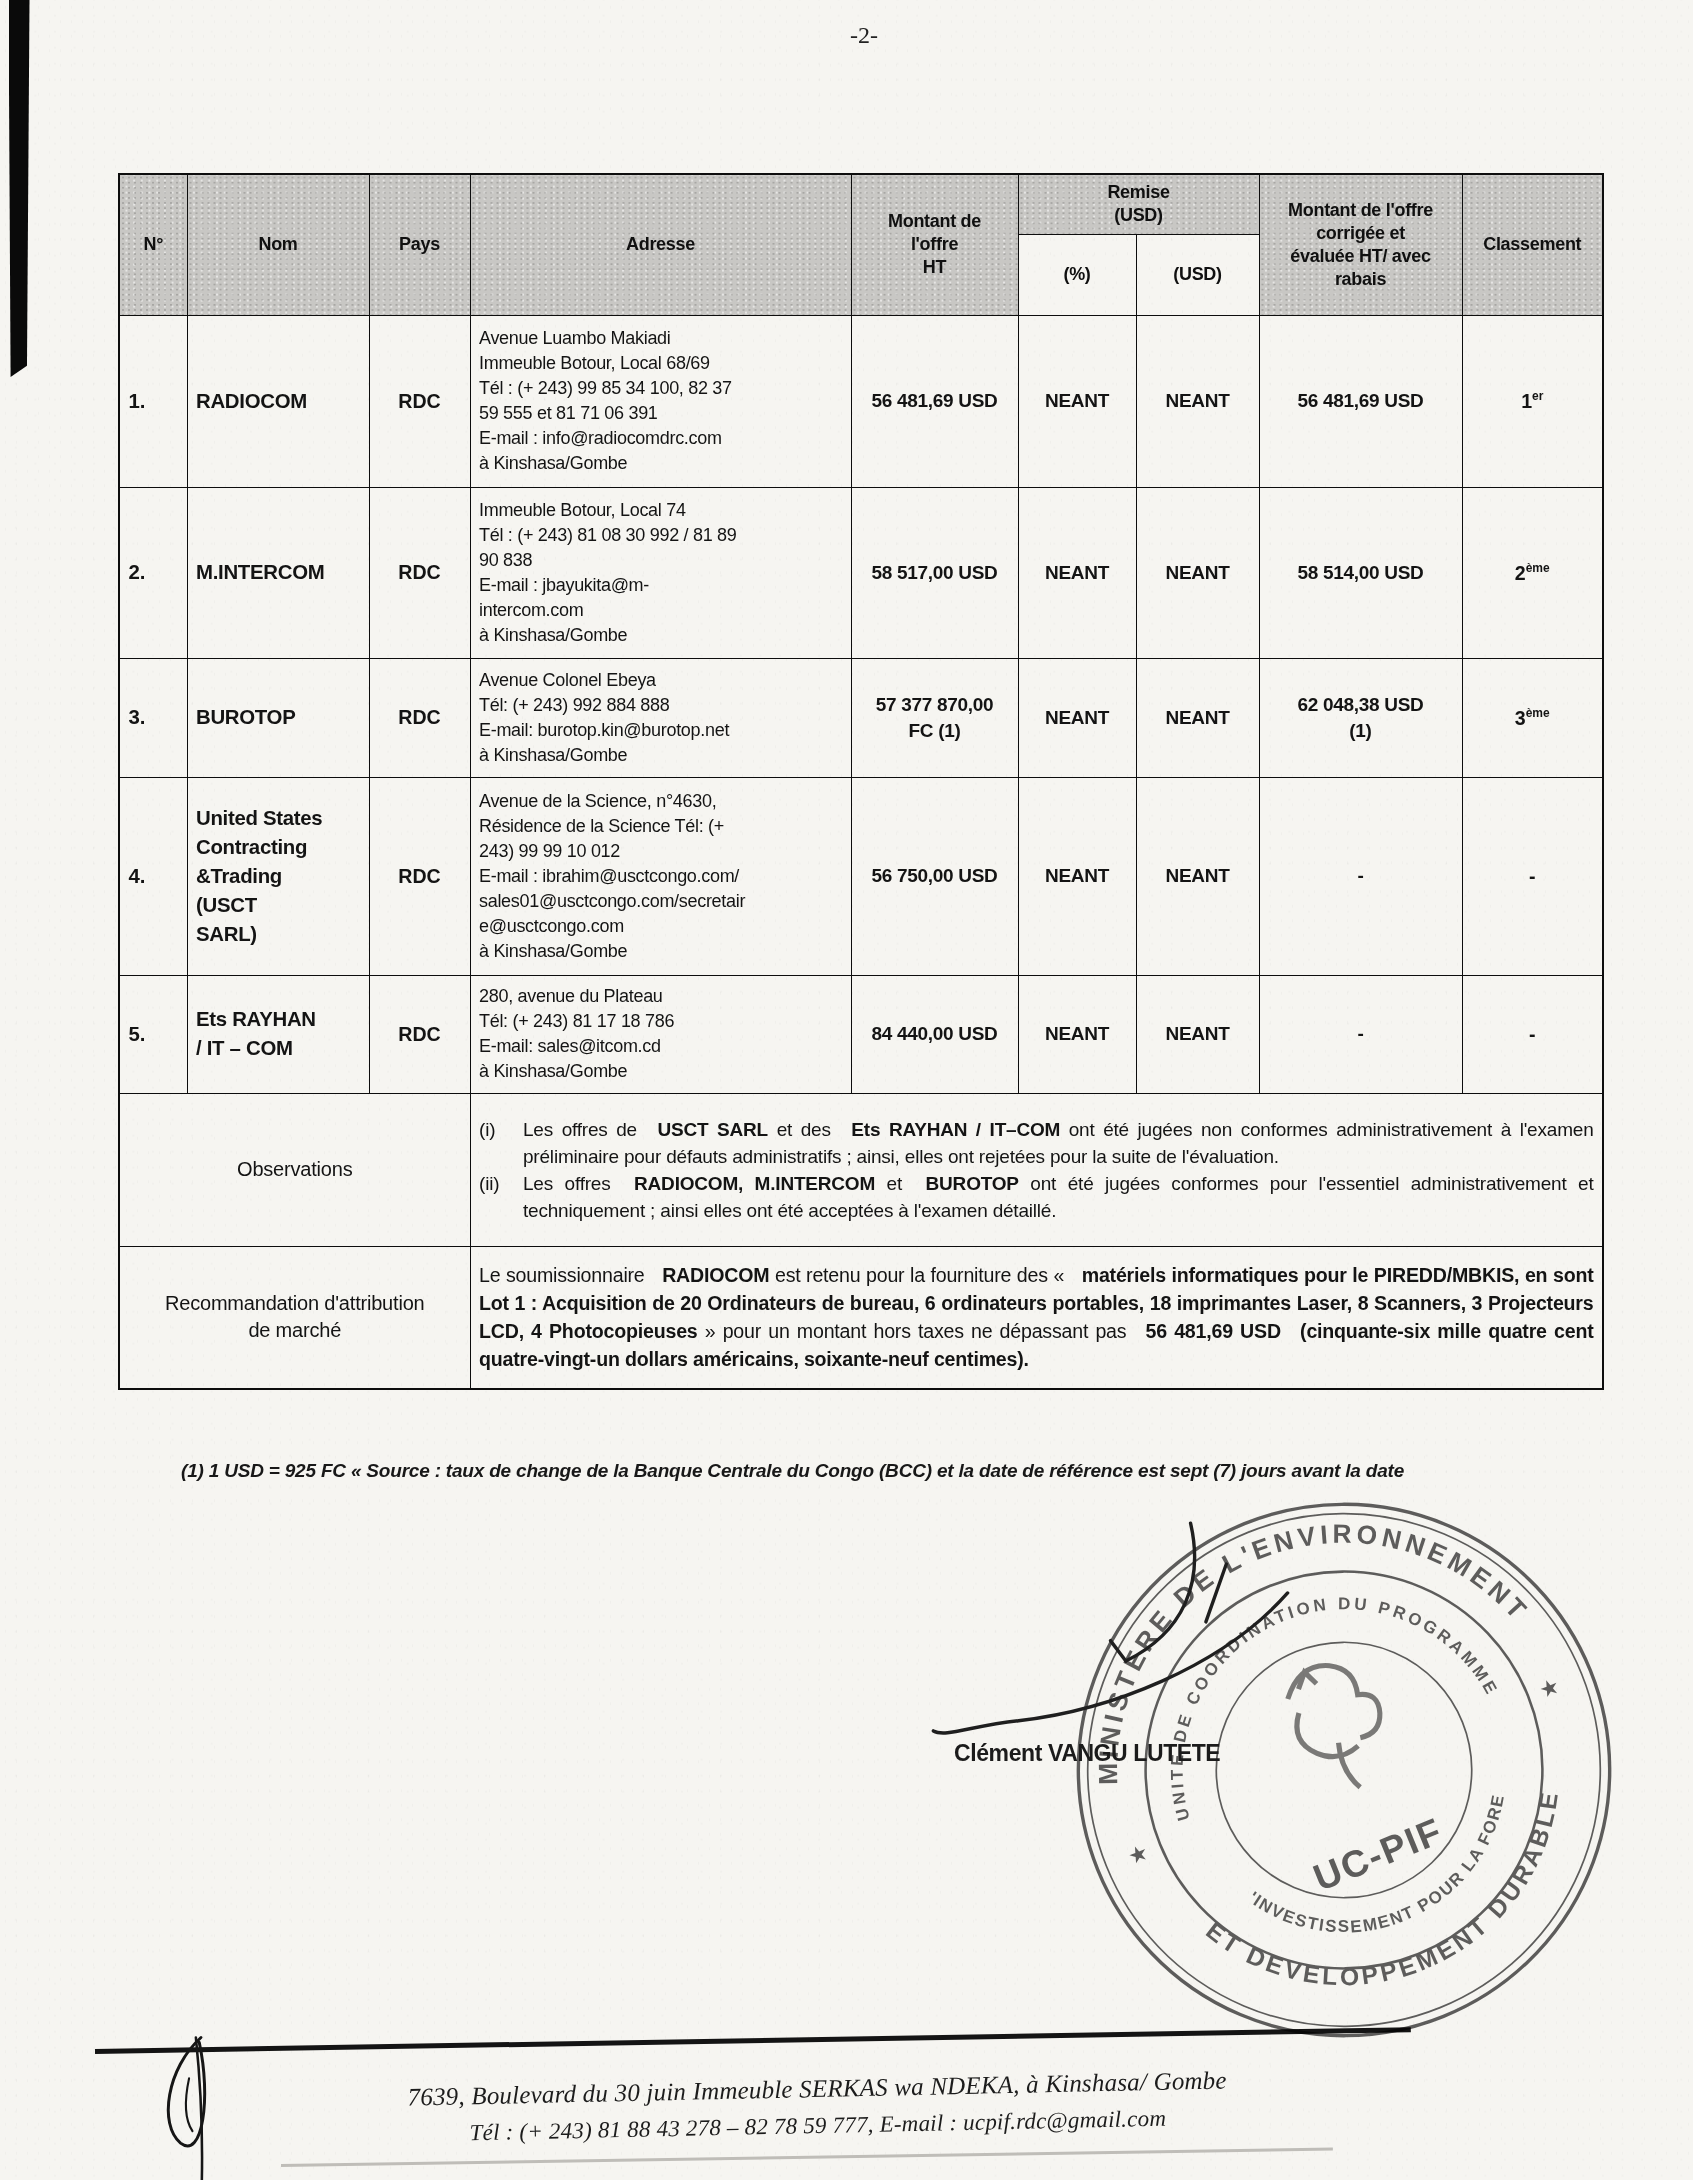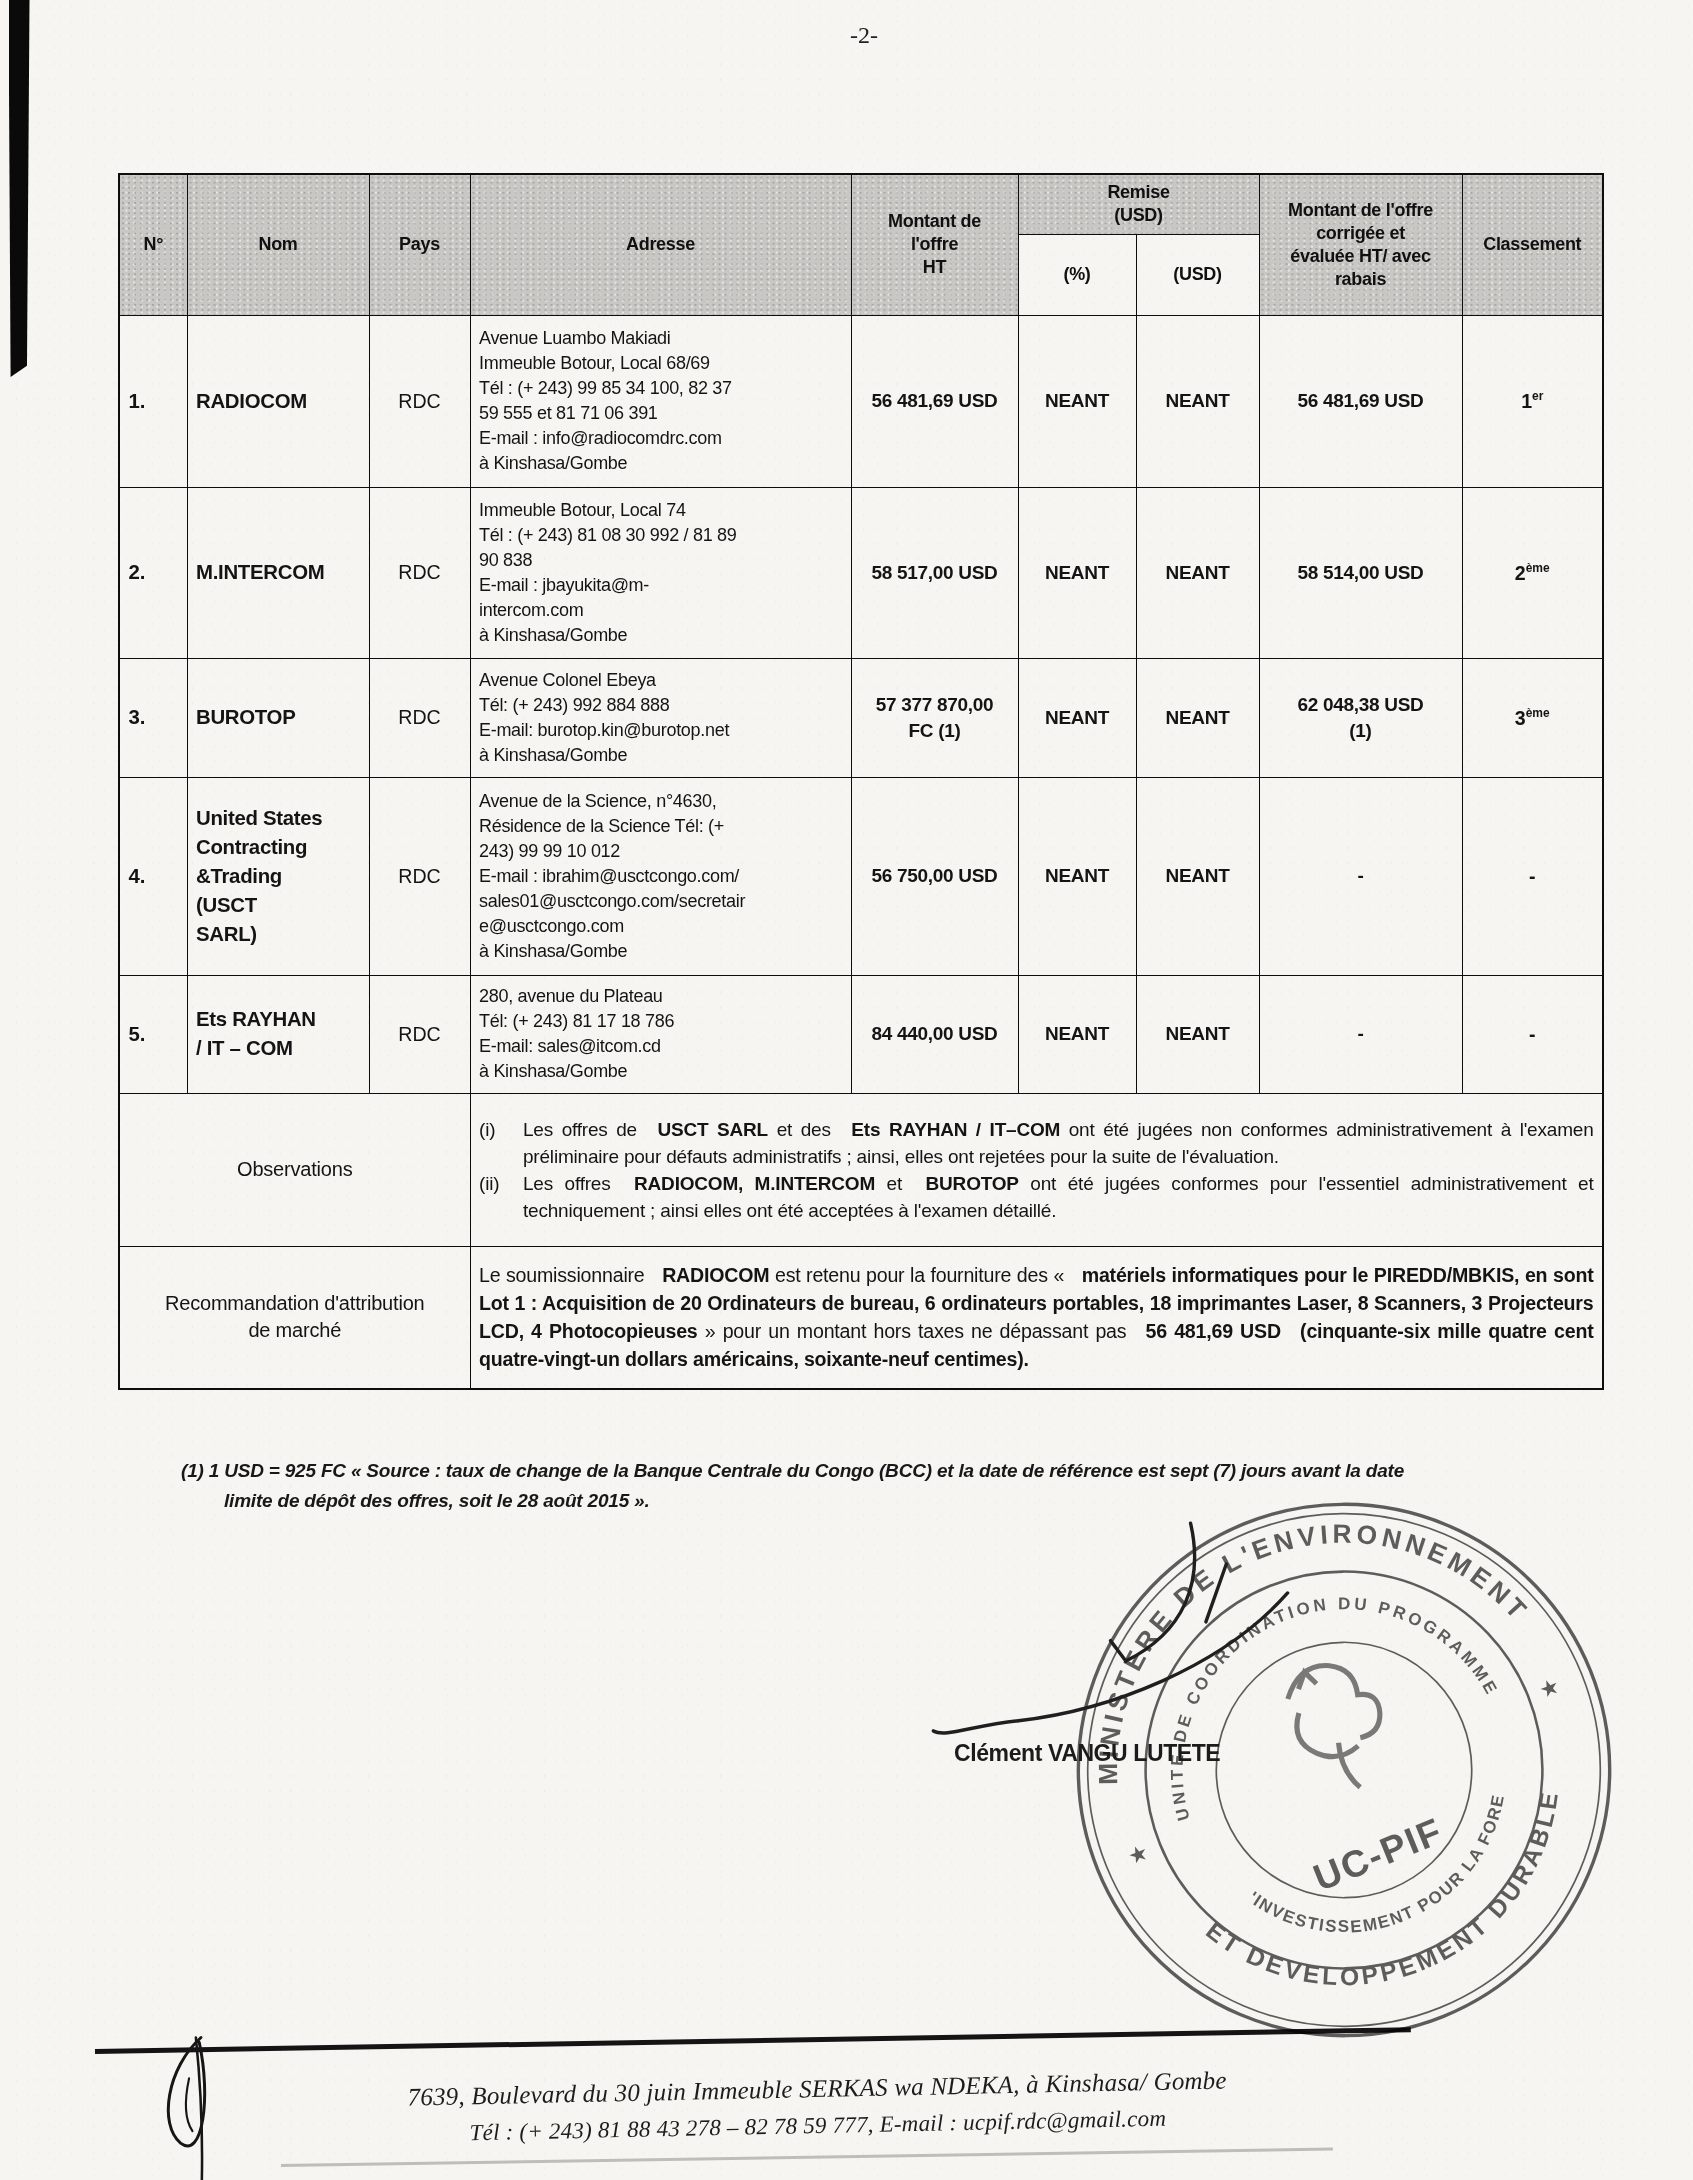--- a/index.html
+++ b/index.html
@@ -24,21 +24,21 @@
     background-color:#c8c7c4;
     background-image:
       radial-gradient(rgba(0,0,0,0.16) 0.9px, transparent 1.3px),
       radial-gradient(rgba(255,255,255,0.55) 0.9px, transparent 1.2px);
     background-size:6px 5.1px, 7.7px 6px;
     background-position:0 0, 2.6px 2.6px;
   }
   .h{font-weight:bold;font-size:18px;line-height:23px;text-align:center;letter-spacing:-0.3px;white-space:pre-line;color:#101010;}
   .c-num{font-size:20.4px;font-weight:bold;text-align:left;padding-left:15.3px;}
   .c-nom{font-size:20.4px;font-weight:bold;line-height:29px;white-space:pre-line;letter-spacing:-0.3px;}
-  .c-pays{font-size:19.6px;font-weight:normal;text-align:center;}
+  .c-pays{font-size:19.6px;font-weight:bold;text-align:center;}
   .c-adr{font-size:18px;font-weight:normal;line-height:25px;white-space:pre-line;letter-spacing:-0.3px;}
   .c-amt{font-size:19px;font-weight:bold;text-align:center;white-space:pre-line;line-height:25.6px;letter-spacing:-0.3px;}
   .c-cls{font-size:19.6px;font-weight:bold;text-align:center;}
   .c-cls sup{font-size:12px;font-weight:bold;}
   .c-lbl{font-size:20px;font-weight:400;text-align:center;padding-left:12px;letter-spacing:-0.2px;white-space:pre-line;line-height:27px;}
   .obs-content{font-size:19px;font-weight:400;line-height:27px;text-align:justify;letter-spacing:-0.2px;padding:5.1px 12px 3.4px 10.2px;}
   .obs-item{display:flex;}
   .obs-marker{flex:0 0 44px;}
   .obs-text{flex:1;}
   .rec-content{font-size:19.6px;font-weight:400;line-height:28px;text-align:justify;letter-spacing:-0.2px;padding:3.4px 12px 3.4px 10.2px;}
@@ -208,21 +208,20 @@
     <tr style="height:143px">
       <td class="c-lbl" colspan="3">Recommandation d'attribution
 de marché</td>
       <td class="rec-content" colspan="6"><span>Le soumissionnaire </span><span class="seg-b">RADIOCOM</span><span> est retenu pour la fourniture des « </span><span class="seg-b">matériels informatiques pour le PIREDD/MBKIS, en sont Lot 1 : Acquisition de 20 Ordinateurs de bureau, 6 ordinateurs portables, 18 imprimantes Laser, 8 Scanners, 3 Projecteurs LCD, 4 Photocopieuses</span><span> » pour un montant hors taxes ne dépassant pas </span><span class="seg-b">56 481,69 USD</span><span class="seg-b"> (cinquante-six mille quatre cent quatre-vingt-un dollars américains, soixante-neuf centimes).</span></td>
     </tr>
   </tbody>
     </table>
 
   <div class="footnote">
     <div class="l1">(1)  1 USD = 925 FC « Source : taux de change de la Banque Centrale du Congo (BCC) et la date de référence est sept (7) jours avant la date</div>
-    <div class="l2">limite de dépôt des offres, soit le 28 août 2015 ».</div>
   </div>
 
   <svg class="stamp" width="562" height="562" viewBox="0 0 660 660">
     <g transform="rotate(-22 330 330)" stroke="#3d3d3d" fill="none">
       <circle cx="330" cy="330" r="312" stroke-width="4"></circle>
       <circle cx="330" cy="330" r="301" stroke-width="2"></circle>
       <circle cx="330" cy="330" r="233" stroke-width="3"></circle>
       <circle cx="330" cy="330" r="150" stroke-width="2"></circle>
       <path id="arcOuterTop" d="M 80,420 A 266,266 0 1 1 580,420" stroke="none"></path>
       <path id="arcOuterBottom" d="M 100,435 A 253,253 0 0 0 560,435" stroke="none"></path>

